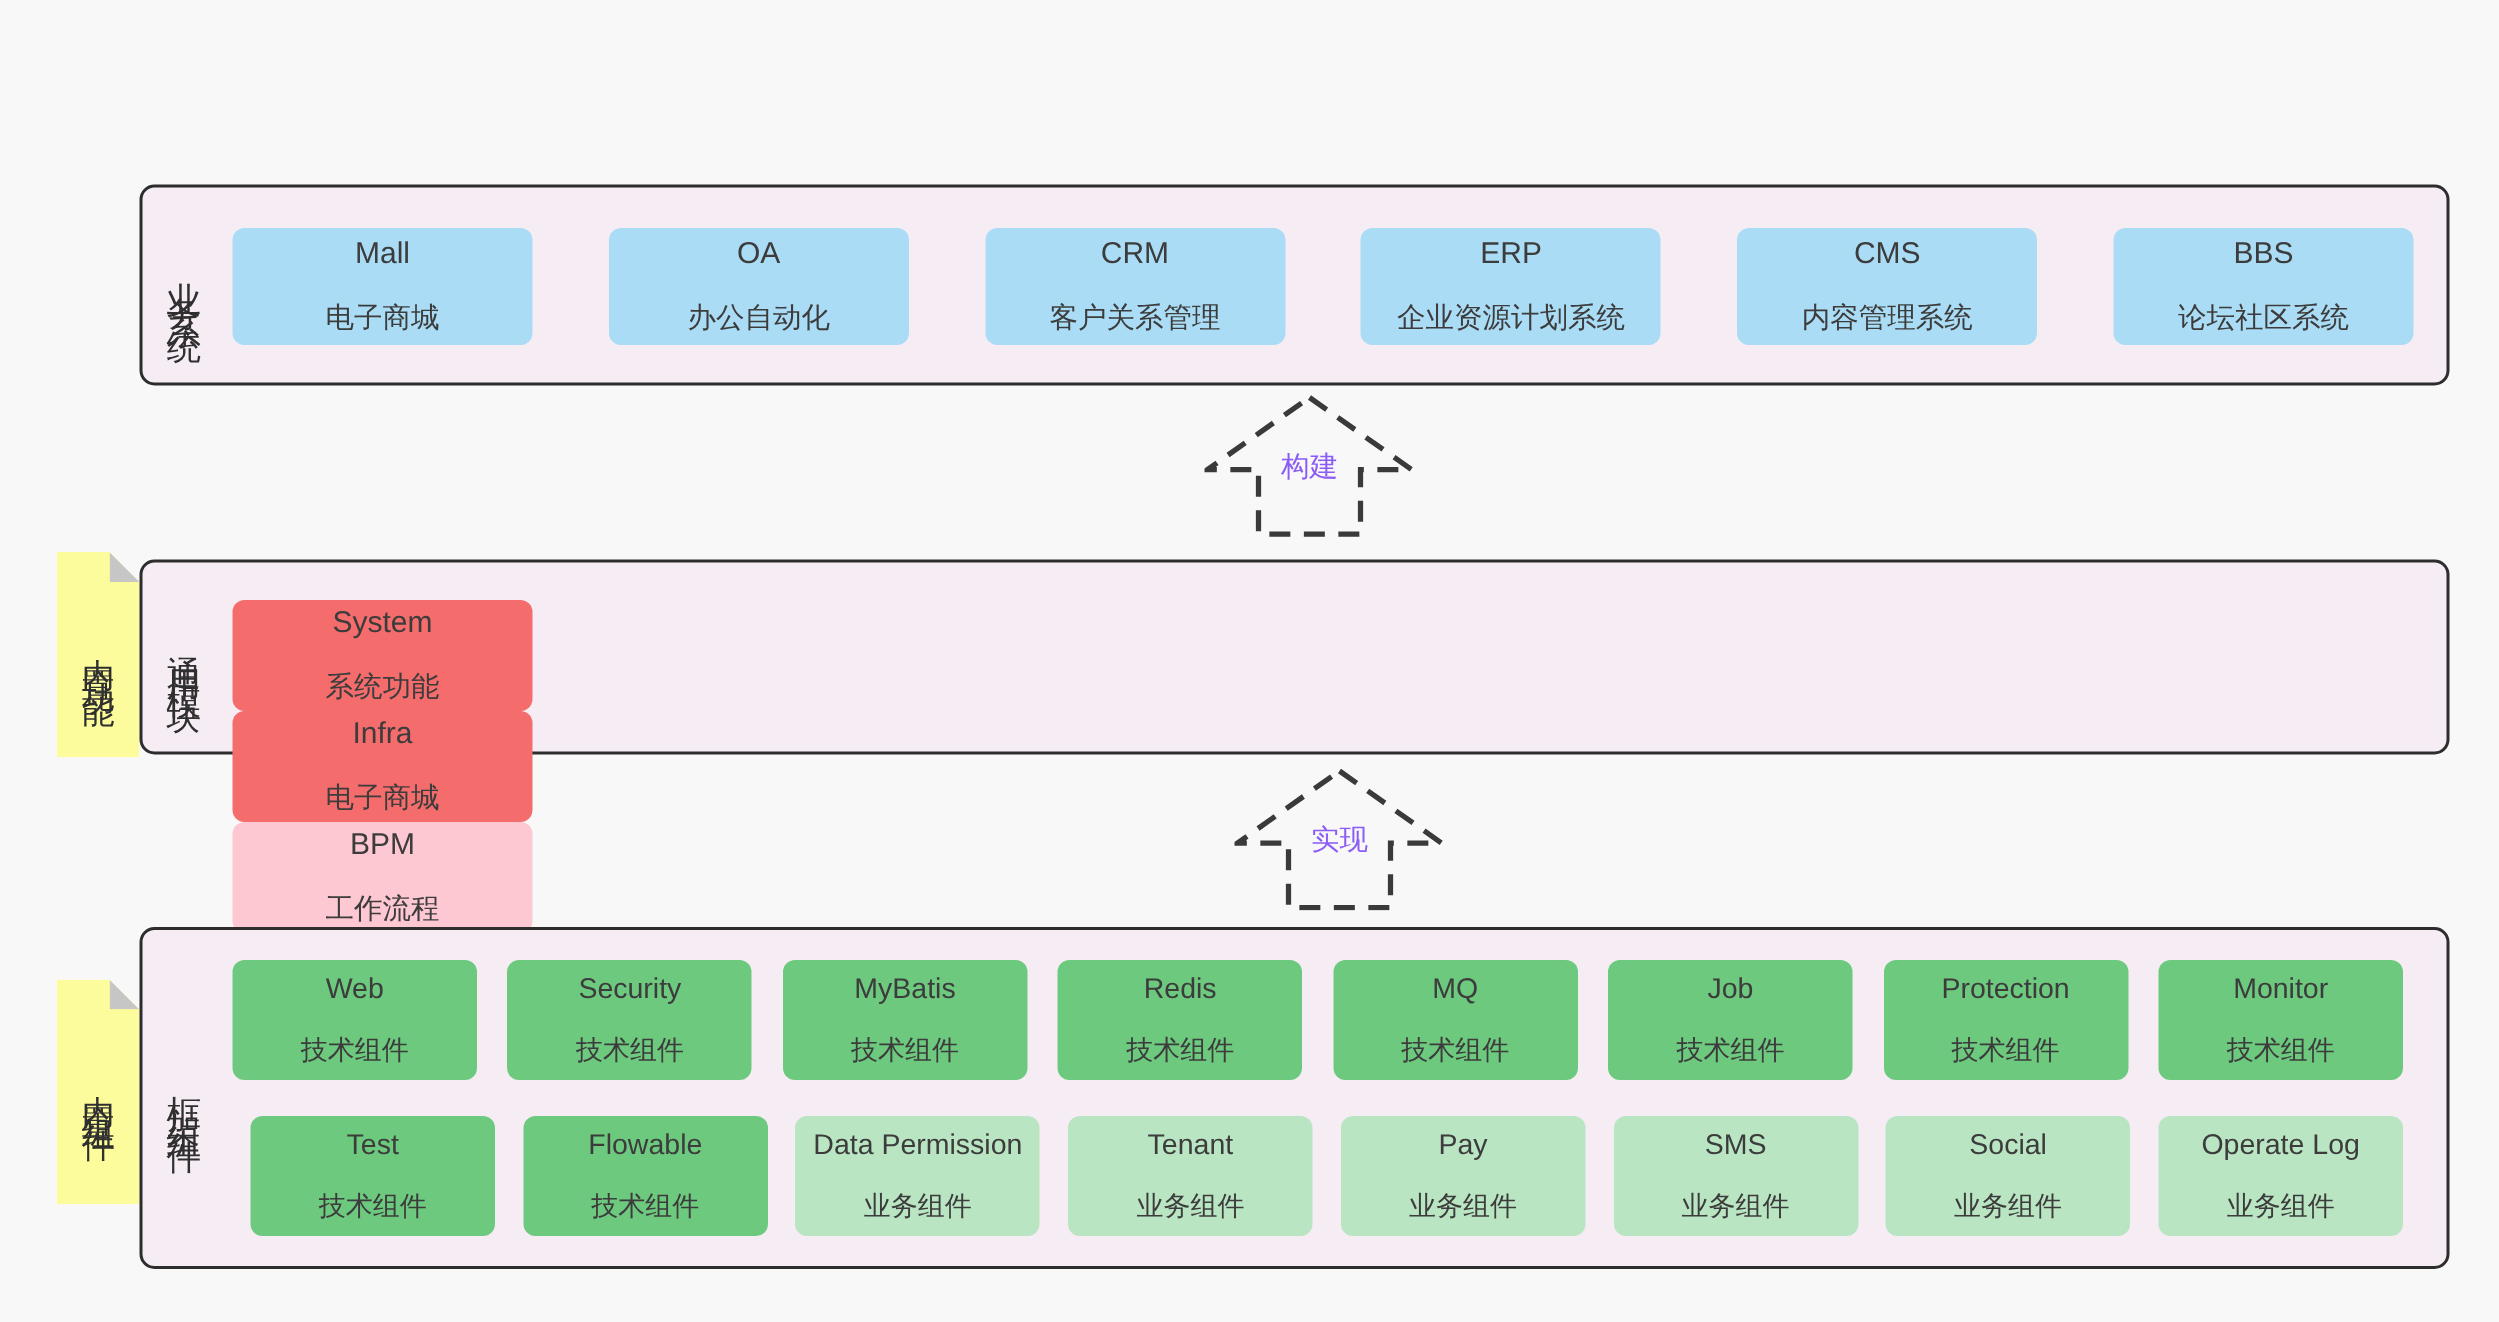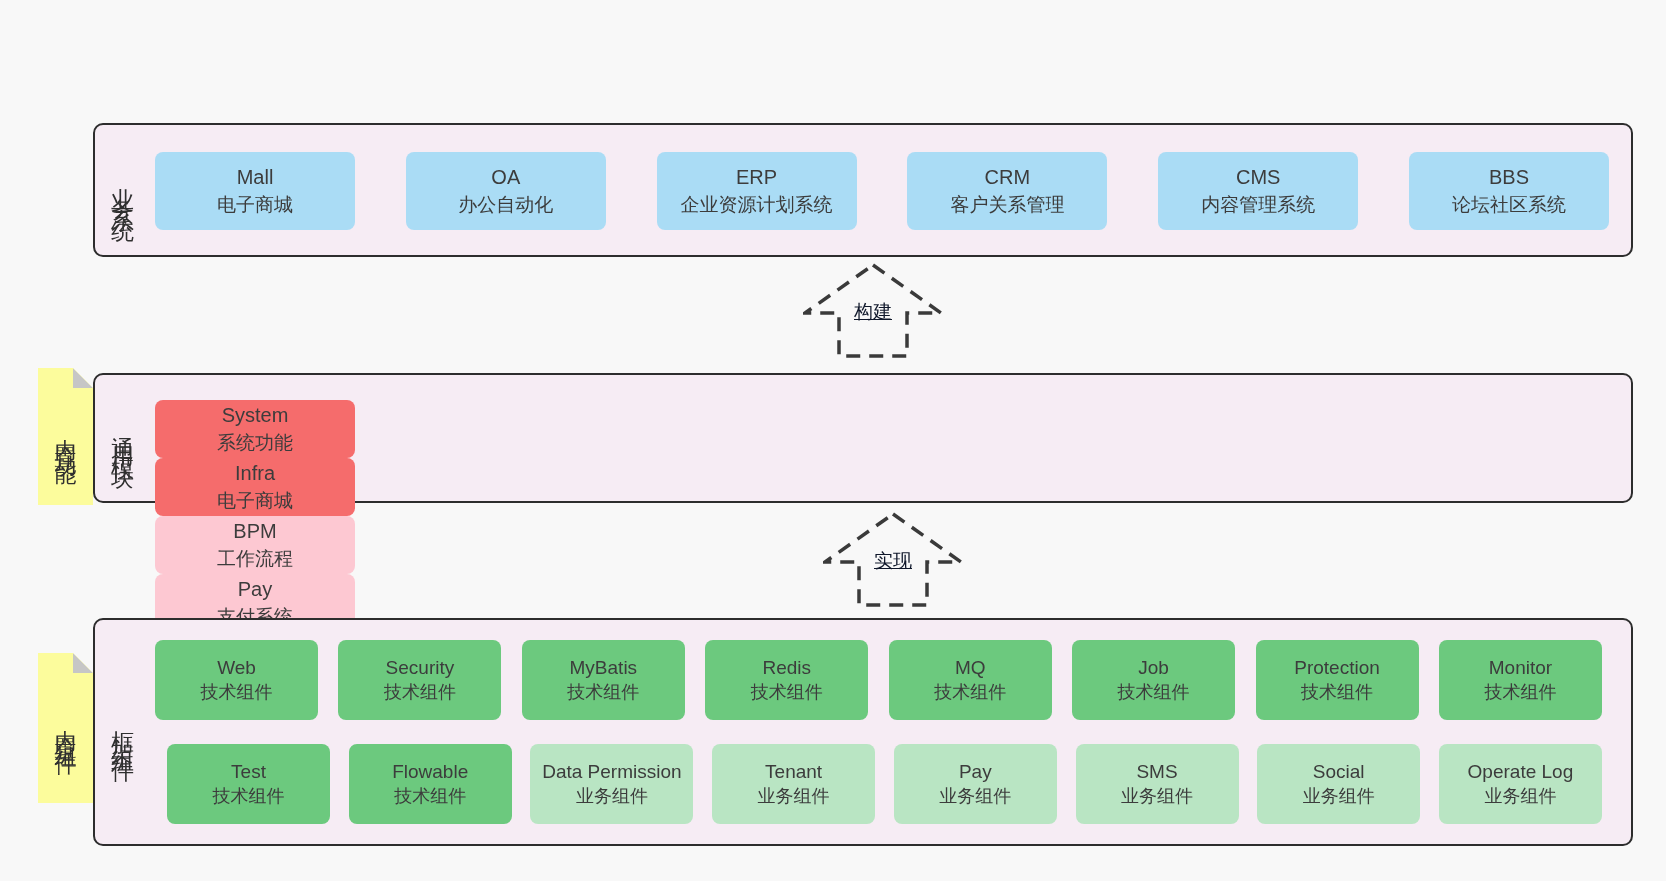--- a/index.html
+++ b/index.html
@@ -53,20 +53,21 @@
   .box {
     border-radius: 8px;
     display: flex;
     flex-direction: column;
     justify-content: center;
     align-items: center;
     text-align: center;
     box-sizing: border-box;
     padding: 2px 4px;
     color: #3c3c3c;
+    gap: 16px;
   }
   .row-6 .box { width: 200px; }
   .row-8 .box { width: 163px; }
   .row-6 .box-title    { font-size:20px; line-height:27px; }
   .row-6 .box-subtitle { font-size:19px; line-height:27px; }
   .row-8 .box-title    { font-size:19px; line-height:24px; }
   .row-8 .box-subtitle { font-size:18px; line-height:24px; }
 
   .box.blue        { background: var(--blue, #aadcf5); }
   .box.red         { background: var(--red, #f56c6c); }
@@ -116,48 +117,47 @@
   }
   .arrow-label {
     position: absolute;
     left: 50%;
     top: 37px;
     transform: translateX(-50%);
     background: var(--page-bg, #f8f8f8);
     padding: 0 4px;
     font-size: 19px;
     line-height: 24px;
-    color: #0f172a;
+    color: #8b5cf6;
     white-space: nowrap;
-    text-decoration: underline;
   }
 </style>
 </head>
 <body>
 
 <div class="canvas">
 
   <div class="panel" id="sec-business">
     <div class="v-label">业务系统</div>
     <div class="box-row row-6" id="row-business">
         <div class="box blue">
           <div class="box-title">Mall</div>
           <div class="box-subtitle">电子商城</div>
         </div>
         <div class="box blue">
           <div class="box-title">OA</div>
           <div class="box-subtitle">办公自动化</div>
         </div>
         <div class="box blue">
+          <div class="box-title">CRM</div>
+          <div class="box-subtitle">客户关系管理</div>
+        </div>
+        <div class="box blue">
           <div class="box-title">ERP</div>
           <div class="box-subtitle">企业资源计划系统</div>
-        </div>
-        <div class="box blue">
-          <div class="box-title">CRM</div>
-          <div class="box-subtitle">客户关系管理</div>
         </div>
         <div class="box blue">
           <div class="box-title">CMS</div>
           <div class="box-subtitle">内容管理系统</div>
         </div>
         <div class="box blue">
           <div class="box-title">BBS</div>
           <div class="box-subtitle">论坛社区系统</div>
         </div>
       </div>

